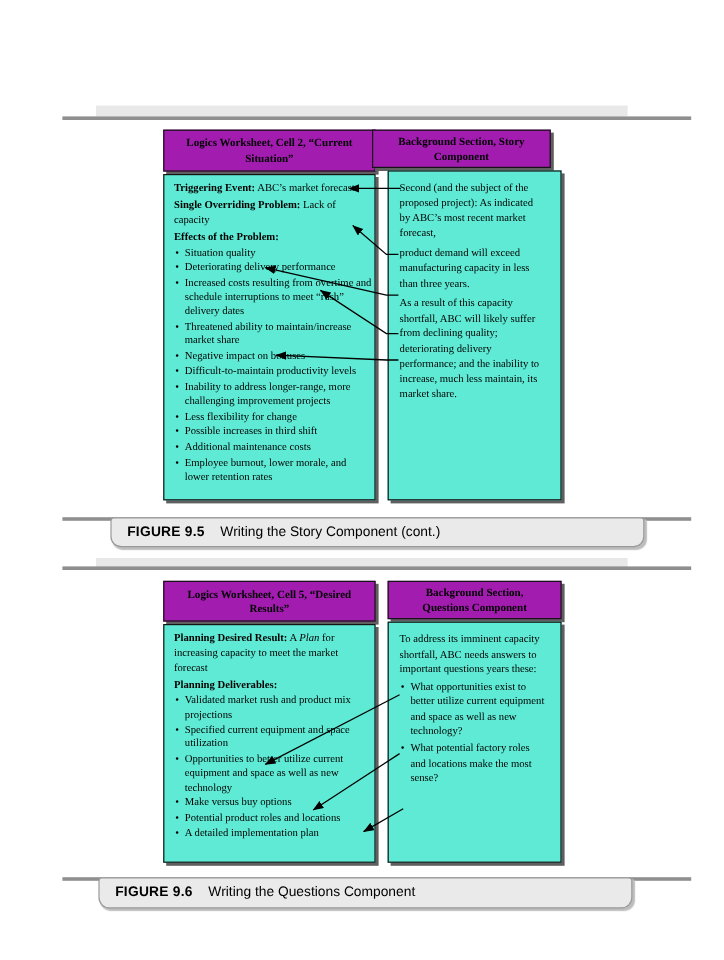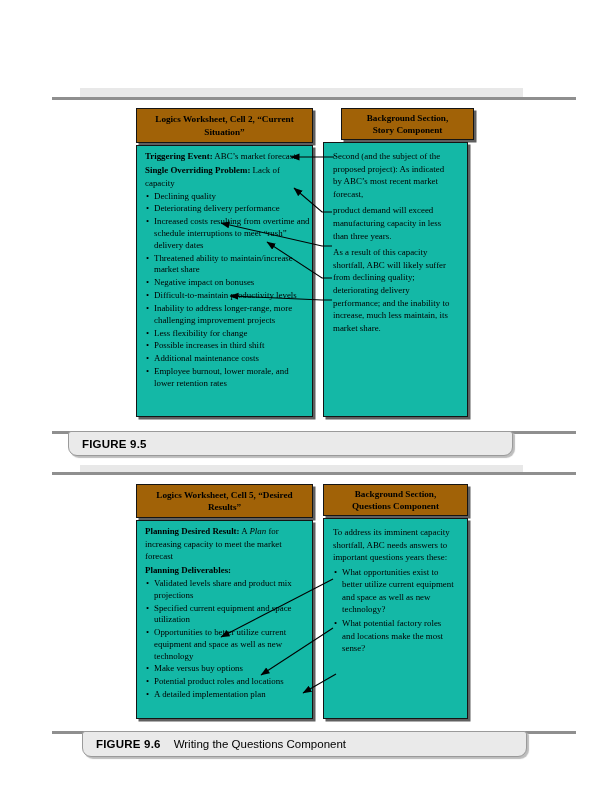--- a/index.html
+++ b/index.html
@@ -1,21 +1,21 @@
 <!DOCTYPE html>
 <html><head>
 <meta charset="utf-8">
 <style>
   html,body{margin:0;padding:0;background:#fff}
   .page{position:relative;width:603px;height:800px;background:#ffffff;font-family:"Liberation Serif",serif;color:#000;overflow:hidden}
   .abs{position:absolute}
   .band-light{background:#e8e8e8}
   .band-dark{background:#8f8f8f}
-  .hdr{background:#a16207;border:1.2px solid #141414;box-shadow:2.5px 2.5px 0 #5f5f5f;display:flex;align-items:center;justify-content:center;text-align:center;font-weight:bold;font-size:9.2px;line-height:12.3px;padding:0 15px;box-sizing:border-box}
-  .bod{background:#14b8a6;border:1.2px solid #141414;box-shadow:2.5px 2.5px 0 #5f5f5f;box-sizing:border-box;overflow:hidden;font-size:8.9px}
+  .hdr{background:#a21caf;border:1.2px solid #141414;box-shadow:2.5px 2.5px 0 #5f5f5f;display:flex;align-items:center;justify-content:center;text-align:center;font-weight:bold;font-size:9.2px;line-height:12.3px;padding:0 15px;box-sizing:border-box}
+  .bod{background:#5eead4;border:1.2px solid #141414;box-shadow:2.5px 2.5px 0 #5f5f5f;box-sizing:border-box;overflow:hidden;font-size:8.9px}
   .bod.leftpad{padding:4px 2px 0 8px}
   .bod.rightpad{padding:7px 12px 0 9px}
   .field{line-height:12.5px;padding-right:12px;margin-bottom:1.5px}
   ul.blist{list-style:none;margin:1px 0 0 0;padding:0}
   ul.blist li{position:relative;padding-left:9px;margin-bottom:1.2px;line-height:11.7px}
   ul.blist li::before{content:"\2022";position:absolute;left:1px}
   .para{margin:0 0 3.5px 0;line-height:12.7px}
   .qbox .para{margin-bottom:2px}
   .qbox ul.blist li{line-height:12.3px;margin-bottom:2px}
   .cap{background:#eaeaea;border:1px solid #9a9a9a;border-radius:3px 3px 9px 9px;box-shadow:2px 2px 1px #bdbdbd;display:flex;align-items:center;gap:13px;padding-left:13px;box-sizing:border-box;font-family:"Liberation Sans",sans-serif;font-size:11.5px}
@@ -27,76 +27,80 @@
 <body>
 
 <div class="page">
 
   <div class="abs band-light" style="left:80px;top:88px;width:443px;height:9px"></div>
   <div class="abs band-dark" style="left:52px;top:97px;width:524px;height:3px"></div>
 
   <div class="abs hdr" style="left:136px;top:108px;width:177px;height:35px">
     <span>Logics Worksheet, Cell 2, “Current Situation”</span>
   </div>
-  <div class="abs hdr" style="left:341px;top:108px;width:133px;height:32px">
+  <div class="abs hdr" style="left:310px;top:108px;width:149px;height:32px">
     <span>Background Section, Story Component</span>
   </div>
 
   <div class="abs bod leftpad" style="left:136px;top:145px;width:177px;height:272px">
     <div class="field">
       <b>Triggering Event:</b><span> ABC’s market forecast</span>
     </div>
     <div class="field">
       <b>Single Overriding Problem:</b><span> Lack of capacity</span>
     </div>
+    <div class="field">
+      <b>Effects of the Problem:</b>
+    </div>
     <ul class="blist">
-        <li>Declining quality</li>
+        <li>Situation quality</li>
         <li>Deteriorating delivery performance</li>
         <li>Increased costs resulting from overtime and schedule interruptions to meet “rush” delivery dates</li>
         <li>Threatened ability to maintain/increase market share</li>
         <li>Negative impact on bonuses</li>
         <li>Difficult-to-maintain productivity levels</li>
         <li>Inability to address longer-range, more challenging improvement projects</li>
         <li>Less flexibility for change</li>
         <li>Possible increases in third shift</li>
         <li>Additional maintenance costs</li>
         <li>Employee burnout, lower morale, and lower retention rates</li>
       </ul>
   </div>
 
   <div class="abs bod rightpad" style="left:323px;top:142px;width:145px;height:275px">
     <p class="para">Second (and the subject of the proposed project): As indicated by ABC’s most recent market forecast,</p>
     <p class="para">product demand will exceed manufacturing capacity in less than three years.</p>
     <p class="para">As a result of this capacity shortfall, ABC will likely suffer from declining quality; deteriorating delivery performance; and the inability to increase, much less maintain, its market share.</p>
   </div>
 
   <div class="abs band-dark" style="left:52px;top:431px;width:524px;height:3px"></div>
-  <div class="abs cap" style="left:68px;top:431px;width:445px;height:25px">
+  <div class="abs cap" style="left:92px;top:431px;width:445px;height:25px">
     <span class="tag">FIGURE 9.5</span>
+    <span class="ttl">Writing the Story Component (cont.)</span>
   </div>
 
   <div class="abs band-light" style="left:80px;top:465px;width:443px;height:8px"></div>
   <div class="abs band-dark" style="left:52px;top:472px;width:524px;height:3px"></div>
 
   <div class="abs hdr" style="left:136px;top:484px;width:177px;height:34px">
     <span>Logics Worksheet, Cell 5, “Desired Results”</span>
   </div>
   <div class="abs hdr" style="left:323px;top:484px;width:145px;height:32px">
     <span>Background Section, Questions Component</span>
   </div>
 
   <div class="abs bod leftpad" style="left:136px;top:520px;width:177px;height:199px">
     <div class="field">
       <b>Planning Desired Result:</b><span> A </span><i>Plan</i><span> for increasing capacity to meet the market forecast</span>
     </div>
     <div class="field">
       <b>Planning Deliverables:</b>
     </div>
     <ul class="blist">
-        <li>Validated levels share and product mix projections</li>
+        <li>Validated market rush and product mix projections</li>
         <li>Specified current equipment and space utilization</li>
         <li>Opportunities to better utilize current equipment and space as well as new technology</li>
         <li>Make versus buy options</li>
         <li>Potential product roles and locations</li>
         <li>A detailed implementation plan</li>
       </ul>
   </div>
 
   <div class="abs bod rightpad qbox" style="left:323px;top:518px;width:145px;height:201px">
     <p class="para">To address its imminent capacity shortfall, ABC needs answers to important questions years these:</p>

